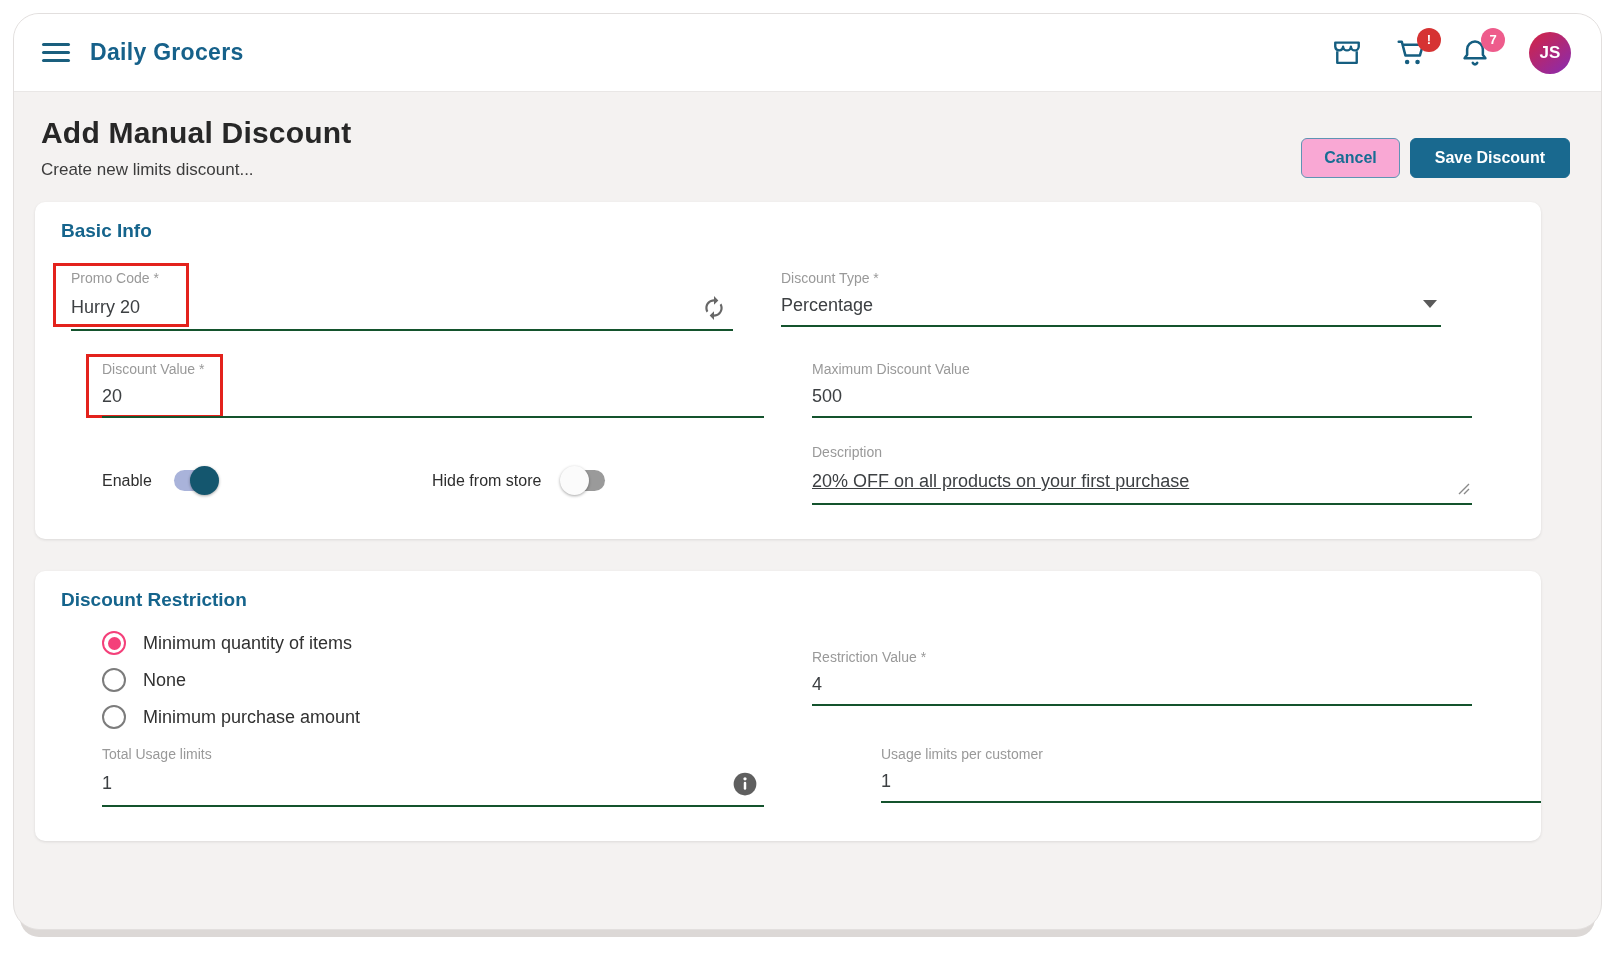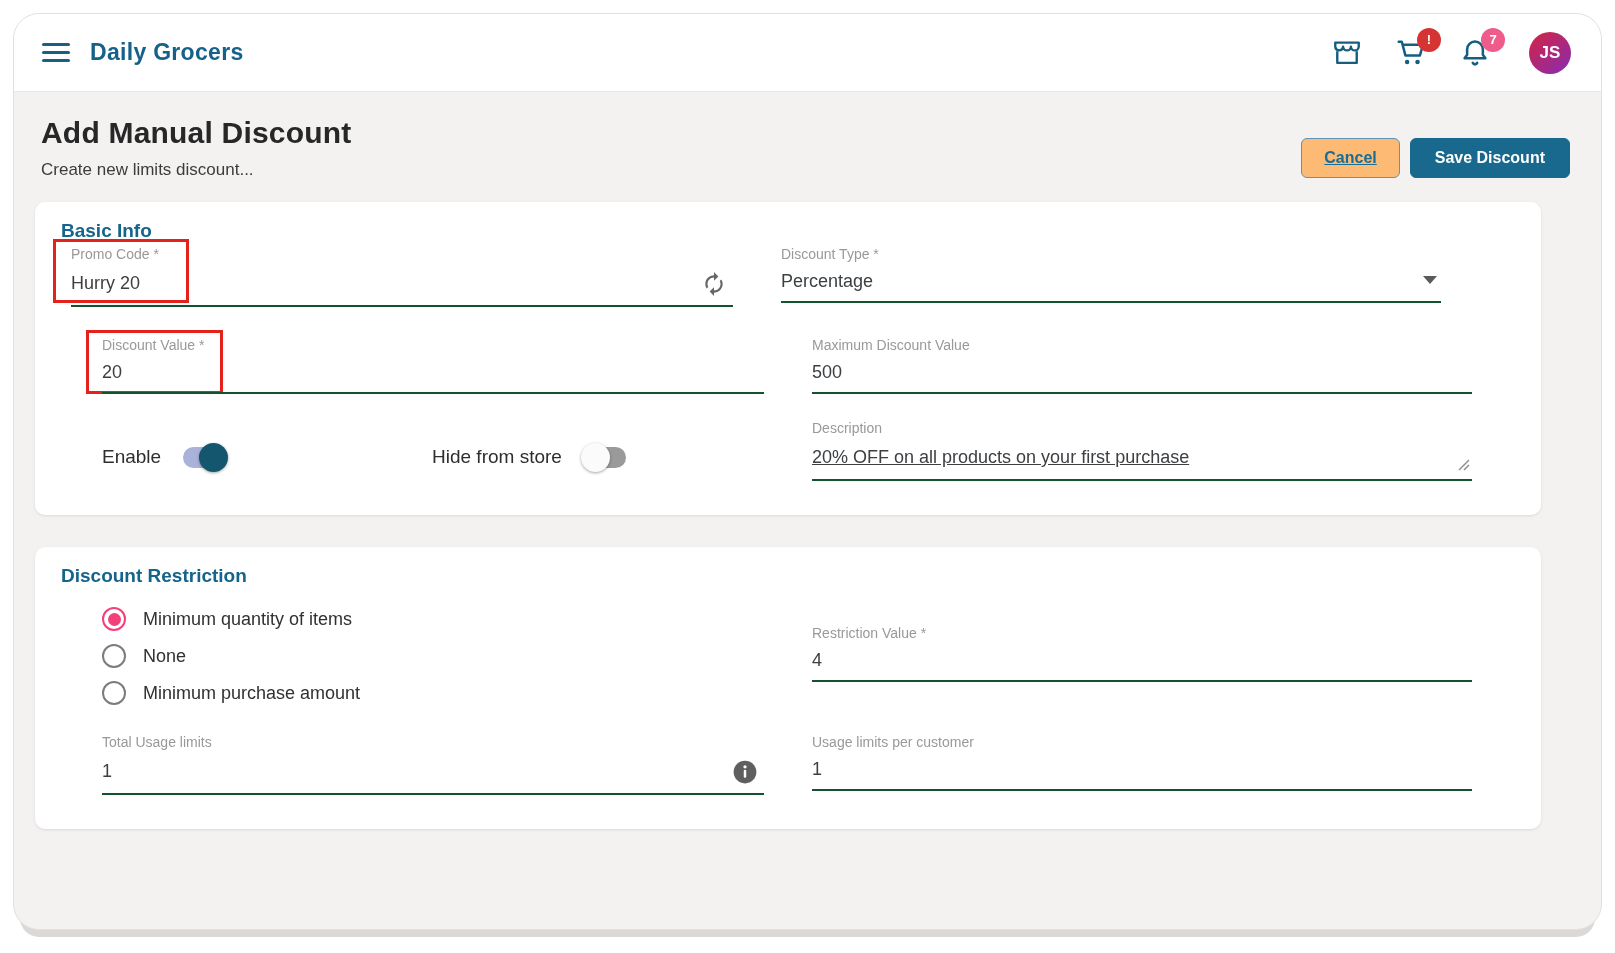--- a/index.html
+++ b/index.html
@@ -37,21 +37,21 @@
     display:flex; align-items:center; justify-content:center; margin-left:6px; cursor:pointer;
   }
 
   
   main { padding:0 21px; }
   .page-head { display:flex; justify-content:space-between; align-items:flex-start; padding:24px 10px 0 6px; }
   .page-title { font-size:30px; font-weight:600; color:#272727; letter-spacing:.2px; }
   .page-subtitle { font-size:17px; color:#3c3c3c; margin-top:10px; }
   .actions { display:flex; gap:10px; margin-top:22px; }
   .btn { height:40px; border-radius:6px; font-size:16px; font-weight:700; cursor:pointer; font-family:inherit; }
-  .btn-outline { background:#fdba74; border:1.5px solid #5f94b4; color:#176d93; padding:0 22px;text-decoration:underline; }
+  .btn-outline { background:#f9a8d4; border:1.5px solid #5f94b4; color:#176d93; padding:0 22px; }
   .btn-fill { background:#19698f; border:1.5px solid #19698f; color:#fff; padding:0 24px; }
 
   
   .card {
     background:#fff; border-radius:10px; box-shadow:0 1px 3px rgba(0,0,0,.10);
     width:1506px; margin-top:22px; padding:18px 0 34px 0;
   }
   .card + .card { margin-top:32px; }
   .card h2 { font-size:19px; font-weight:700; color:#15648c; margin:0 0 0 26px; }
 
@@ -77,21 +77,21 @@
   .caret-down {
     width:0; height:0; border-left:7px solid transparent; border-right:7px solid transparent;
     border-top:8px solid #5a5a5a; margin:0 4px 12px 0; flex:none; cursor:pointer;
   }
 
   .resize-handle { position:absolute; right:2px; bottom:4px; }
 
   
   .toggles-row { display:flex; align-items:center; margin-top:52px; }
   .toggle-group { display:flex; align-items:center; gap:22px; }
-  .toggle-label { font-size:19px; color:#2e2e2e; }
+  .toggle-label { font-size:16px; color:#2e2e2e; }
   .toggle { position:relative; width:42px; height:21px; border-radius:11px; background:#9a9a9a; cursor:pointer; flex:none; }
   .toggle .thumb {
     position:absolute; top:-4px; left:-3px; width:29px; height:29px; border-radius:50%;
     background:#fbfbfb; box-shadow:0 1px 3px rgba(0,0,0,.35);
   }
   .toggle.on { background:#a9b3da; }
   .toggle.on .thumb { left:16px; background:#14566e; }
 
   
   .radio-group { margin-top:20px; }
@@ -102,25 +102,25 @@
   }
   .radio.selected { border-color:#f4407a; }
   .radio .dot { width:13px; height:13px; border-radius:50%; background:transparent; }
   .radio.selected .dot { background:#f4407a; }
   .radio-label { font-size:18px; color:#313131; }
 
   .info-icon { width:26px; height:26px; margin:0 6px 8px 0; flex:none; cursor:pointer; }
   .info-icon svg { width:100%; height:100%; display:block; }
 
   
-  .mt-row1 { margin-top:4px;padding-left:36px; }
+  .mt-row1 { margin-top:28px;padding-left:36px; }
   .mt-row2 { margin-top:30px; }
   .desc-block { margin-top:26px; }
   .restrict-right { margin-top:38px; }
-  .usage-row { margin-top:16px; }
+  .usage-row { margin-top:4px;justify-content:space-between; }
 </style>
 </head>
 <body>
 
 <div class="window">
 
   <header class="app-header">
     <div class="h-left">
       <div class="hamburger">
           <span></span>

